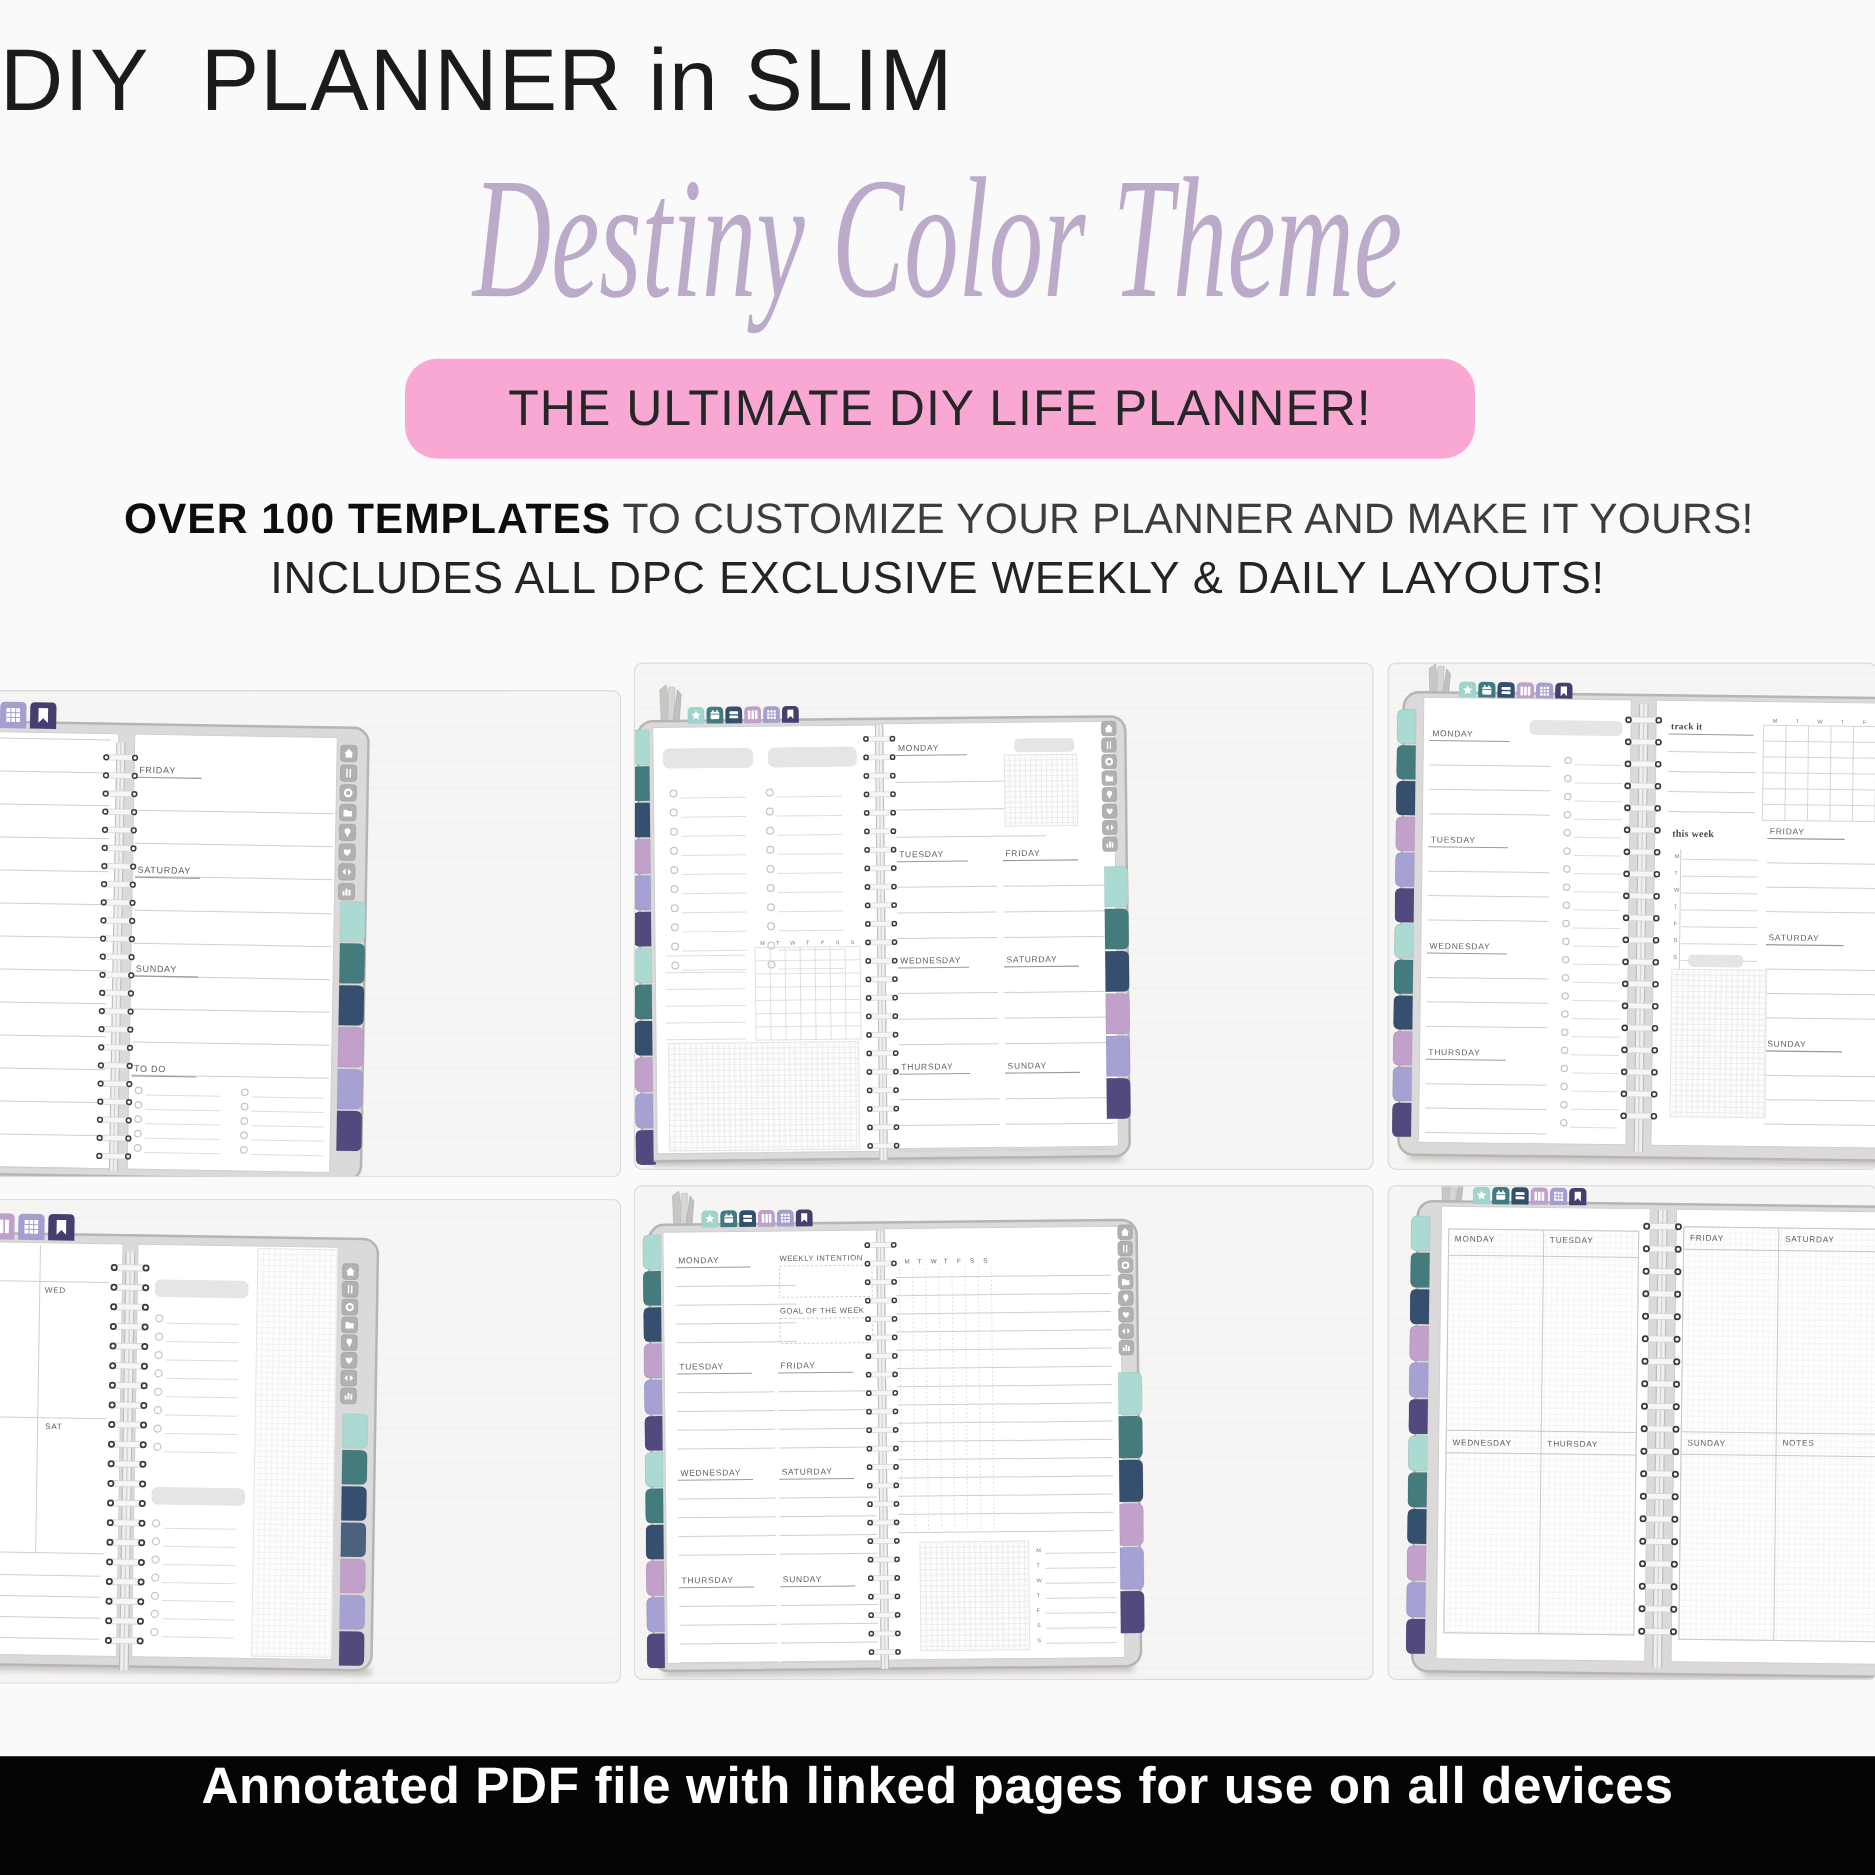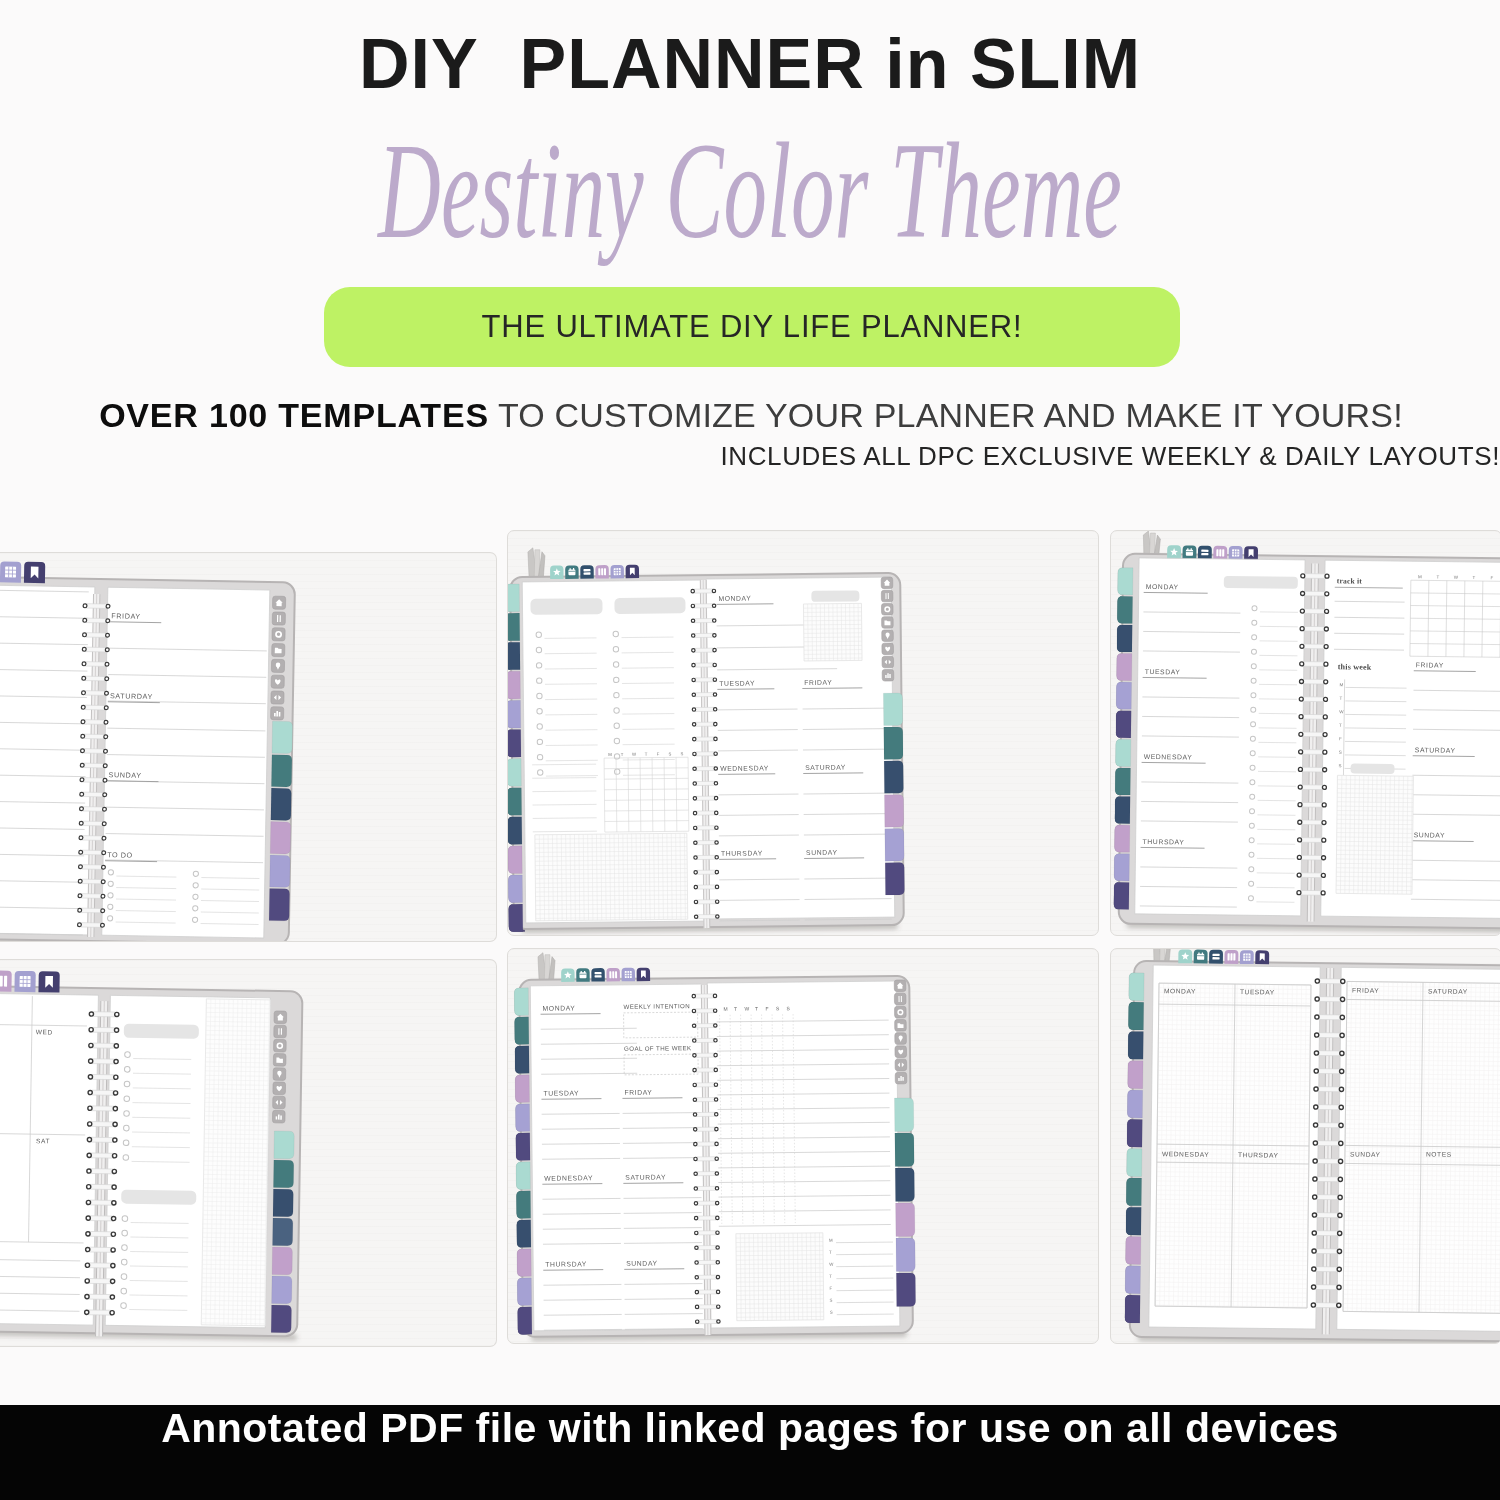--- a/index.html
+++ b/index.html
@@ -1,32 +1,32 @@
 <!DOCTYPE html>
 <html><head><meta charset="utf-8">
 <style>
   html,body{margin:0;padding:0;width:1500px;height:1500px;background:#fbfafa;
     font-family:"Liberation Sans",sans-serif;overflow:hidden}
   .tile{position:absolute;box-sizing:border-box;border-radius:7px;overflow:hidden;
     background:
       repeating-linear-gradient(180deg, rgba(110,106,98,0.022) 0 1px, rgba(0,0,0,0) 1px 7px),
       #f6f5f4;}
-  .title{position:absolute;left:0;top:24px;width:100%;text-align:center;
-    font-size:70px;font-weight:700;color:#1b1b1b;letter-spacing:1px}
+  .title{position:absolute;left:0;top:24px;width:100%;text-align:left;
+    font-size:70px;font-weight:400;color:#1b1b1b;letter-spacing:1px}
   .script{position:absolute;left:0;top:111px;width:100%;text-align:center;
     font-family:"Liberation Serif",serif;font-style:italic;font-weight:400;
     font-size:138px;color:#bcaacb;letter-spacing:0px;transform:scaleX(0.63)}
   .pill{position:absolute;left:324px;top:287px;width:856px;height:80px;border-radius:26px;
-    background:#bef264;display:flex;align-items:center;justify-content:center;
-    font-size:31px;color:#262626;letter-spacing:0.8px;white-space:nowrap}
+    background:#f9a8d4;display:flex;align-items:center;justify-content:center;
+    font-size:40px;color:#262626;letter-spacing:0.8px;white-space:nowrap}
   .sub1{position:absolute;left:1px;top:396px;width:100%;text-align:center;
     font-size:34px;color:#3d3d3d;letter-spacing:0.2px}
   .sub1 b{color:#0d0d0d;letter-spacing:0.8px}
-  .sub2{position:absolute;left:0;top:441px;width:100%;text-align:right;
-    font-size:26px;color:#242424;letter-spacing:0.6px}
+  .sub2{position:absolute;left:0;top:441px;width:100%;text-align:center;
+    font-size:36px;color:#242424;letter-spacing:0.6px}
   .bar{position:absolute;left:0;top:1405px;width:100%;height:95px;background:#050505;
     display:flex;align-items:flex-start;justify-content:center}
   .bar span{color:#ffffff;font-size:41px;font-weight:700;letter-spacing:0.5px}
 </style></head>
 <body>
 <div class="title">DIY&nbsp; PLANNER in SLIM</div>
 <div class="script">Destiny Color Theme</div>
 <div class="pill">THE ULTIMATE DIY LIFE PLANNER!</div>
 <div class="sub1"><b>OVER 100 TEMPLATES</b> TO CUSTOMIZE YOUR PLANNER AND MAKE IT YOURS!</div>
 <div class="sub2">INCLUDES ALL DPC EXCLUSIVE WEEKLY &amp; DAILY LAYOUTS!</div>

